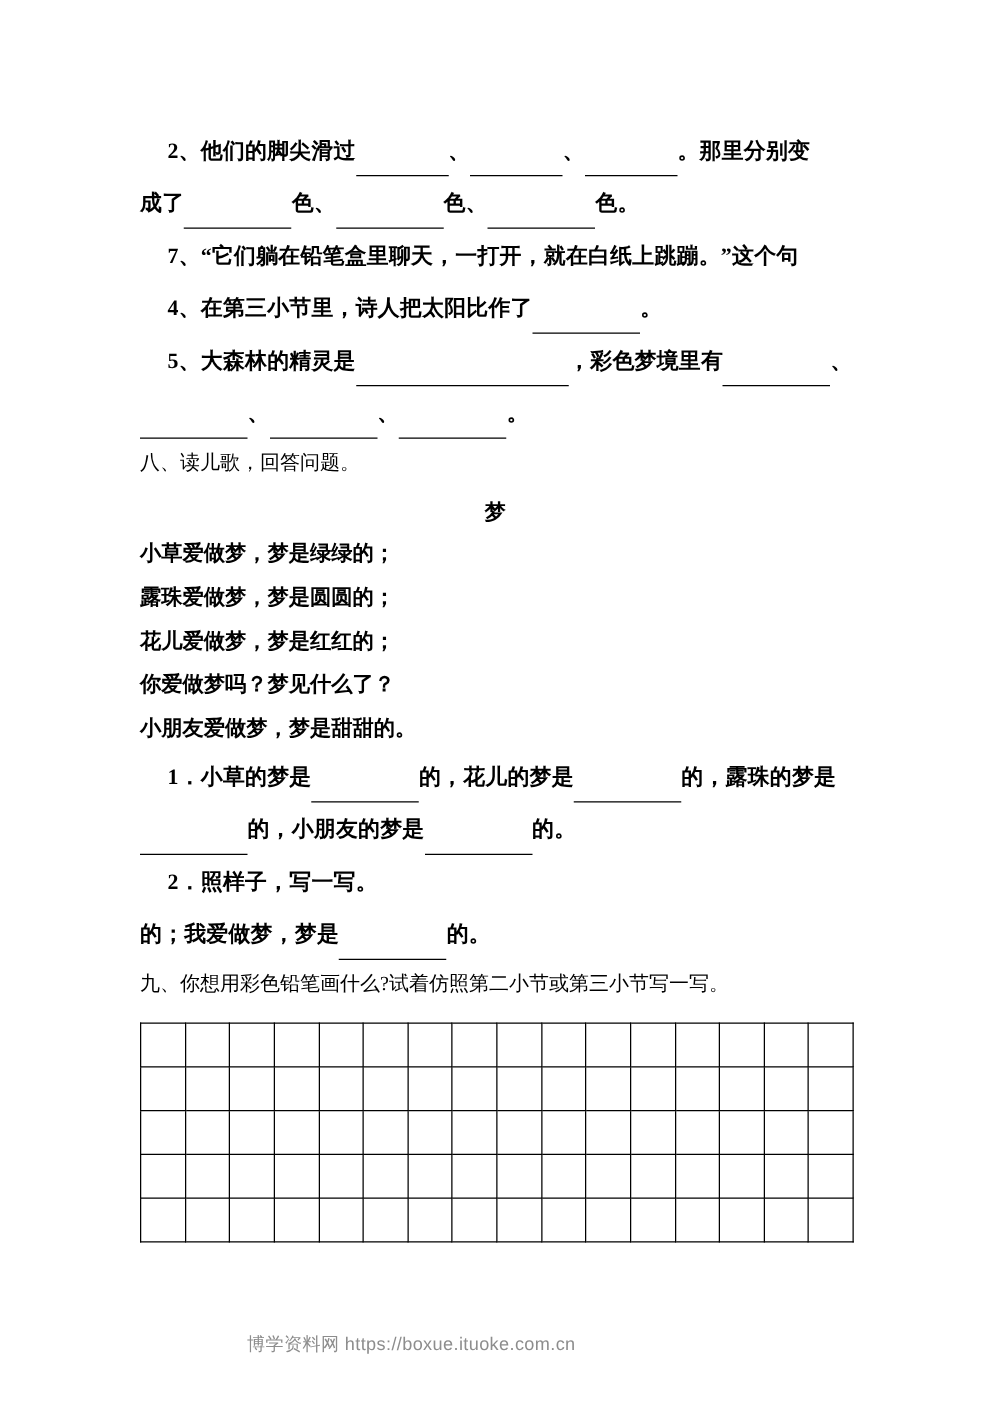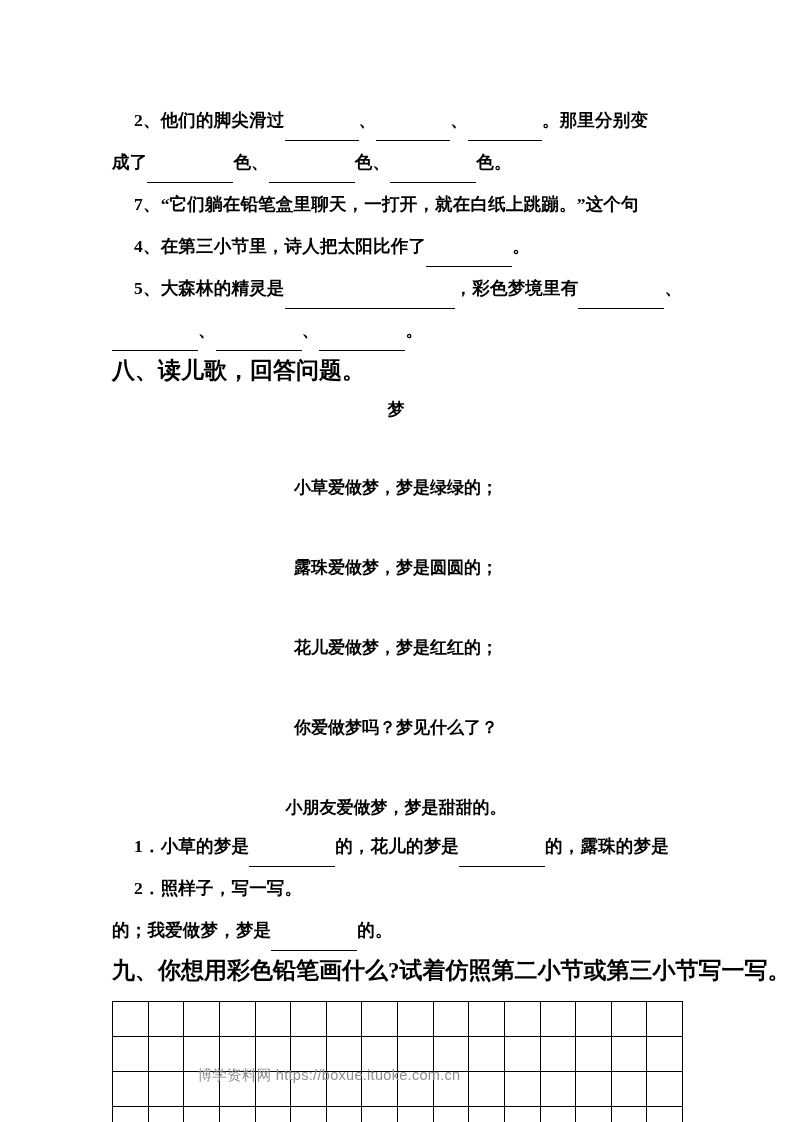--- a/index.html
+++ b/index.html
@@ -47,45 +47,44 @@
     height: 17px;
   }
   .b-xs { width: 42px; }
   .b-sm { width: 62px; }
   .b-md { width: 74px; }
   .b-lg { width: 86px; }
   .b-xxl { width: 170px; }
 
   
   .section-heading {
-    font-size: 23px;
-    font-weight: bold;
+    font-size: 16px;
+    font-weight: normal;
     line-height: 40px;
     white-space: nowrap;
   }
 
   
   .poem {
     margin-top: 4px;
   }
   .poem-title {
     text-align: center;
     font-size: 17px;
     font-weight: bold;
     line-height: 30px;
     padding-right: 4px;
   }
   .poem-line {
-    text-align: center;
+    text-align: left;
     font-size: 17px;
     font-weight: bold;
     line-height: 35px;
     white-space: nowrap;
     padding-right: 4px;
-    margin-top: 45px;
   }
 
   
   .grid-wrap {
     margin-top: 10px;
   }
   table.grid {
     border-collapse: collapse;
     table-layout: fixed;
     width: 571px;
@@ -159,20 +158,23 @@
         <div class="poem-line">露珠爱做梦，梦是圆圆的；</div>
         <div class="poem-line">花儿爱做梦，梦是红红的；</div>
         <div class="poem-line">你爱做梦吗？梦见什么了？</div>
         <div class="poem-line">小朋友爱做梦，梦是甜甜的。</div>
       </div>
 
       <div>
         <div class="line indent">
           <span>1．小草的梦是</span><span class="blank b-lg"></span><span>的，花儿的梦是</span><span class="blank b-lg"></span><span>的，露珠的梦是</span>
         </div>
+        <div class="line">
+          <span class="blank b-lg"></span><span>的，小朋友的梦是</span><span class="blank b-lg"></span><span>的。</span>
+        </div>
       </div>
 
       <div>
         <div class="line indent">
           <span>2．照样子，写一写。</span>
         </div>
         <div class="line">
           <span>的；我爱做梦，梦是</span><span class="blank b-lg"></span><span>的。</span>
         </div>
       </div>

